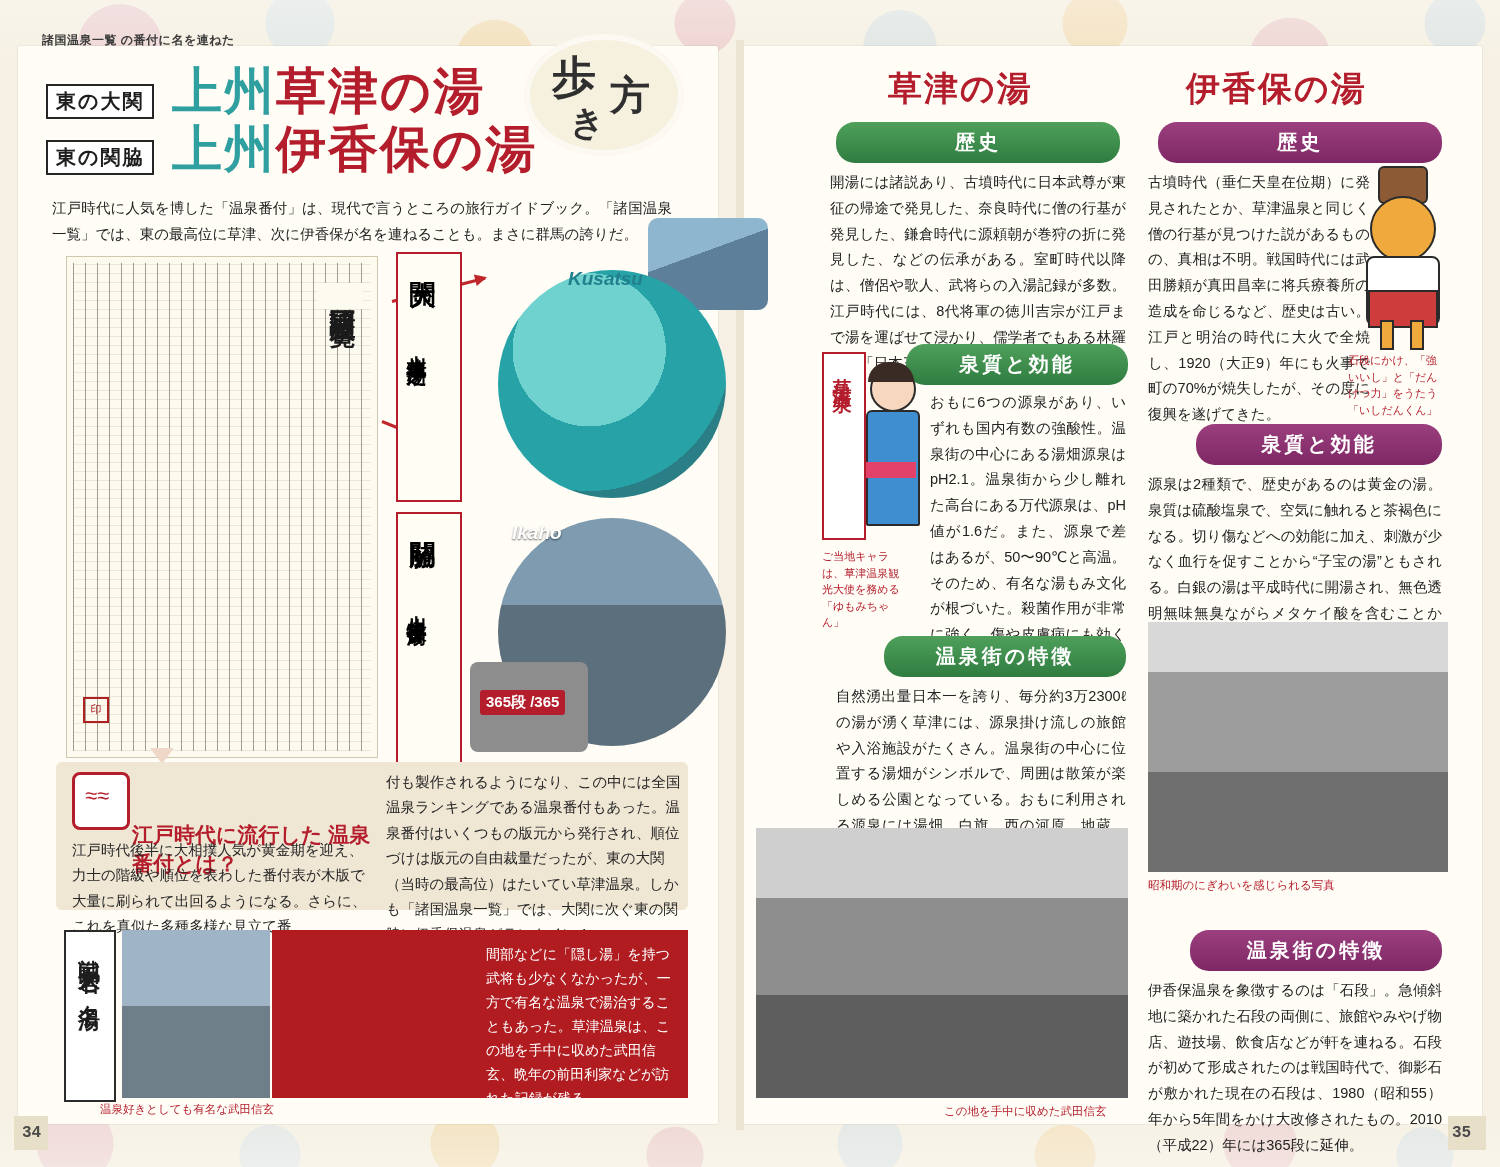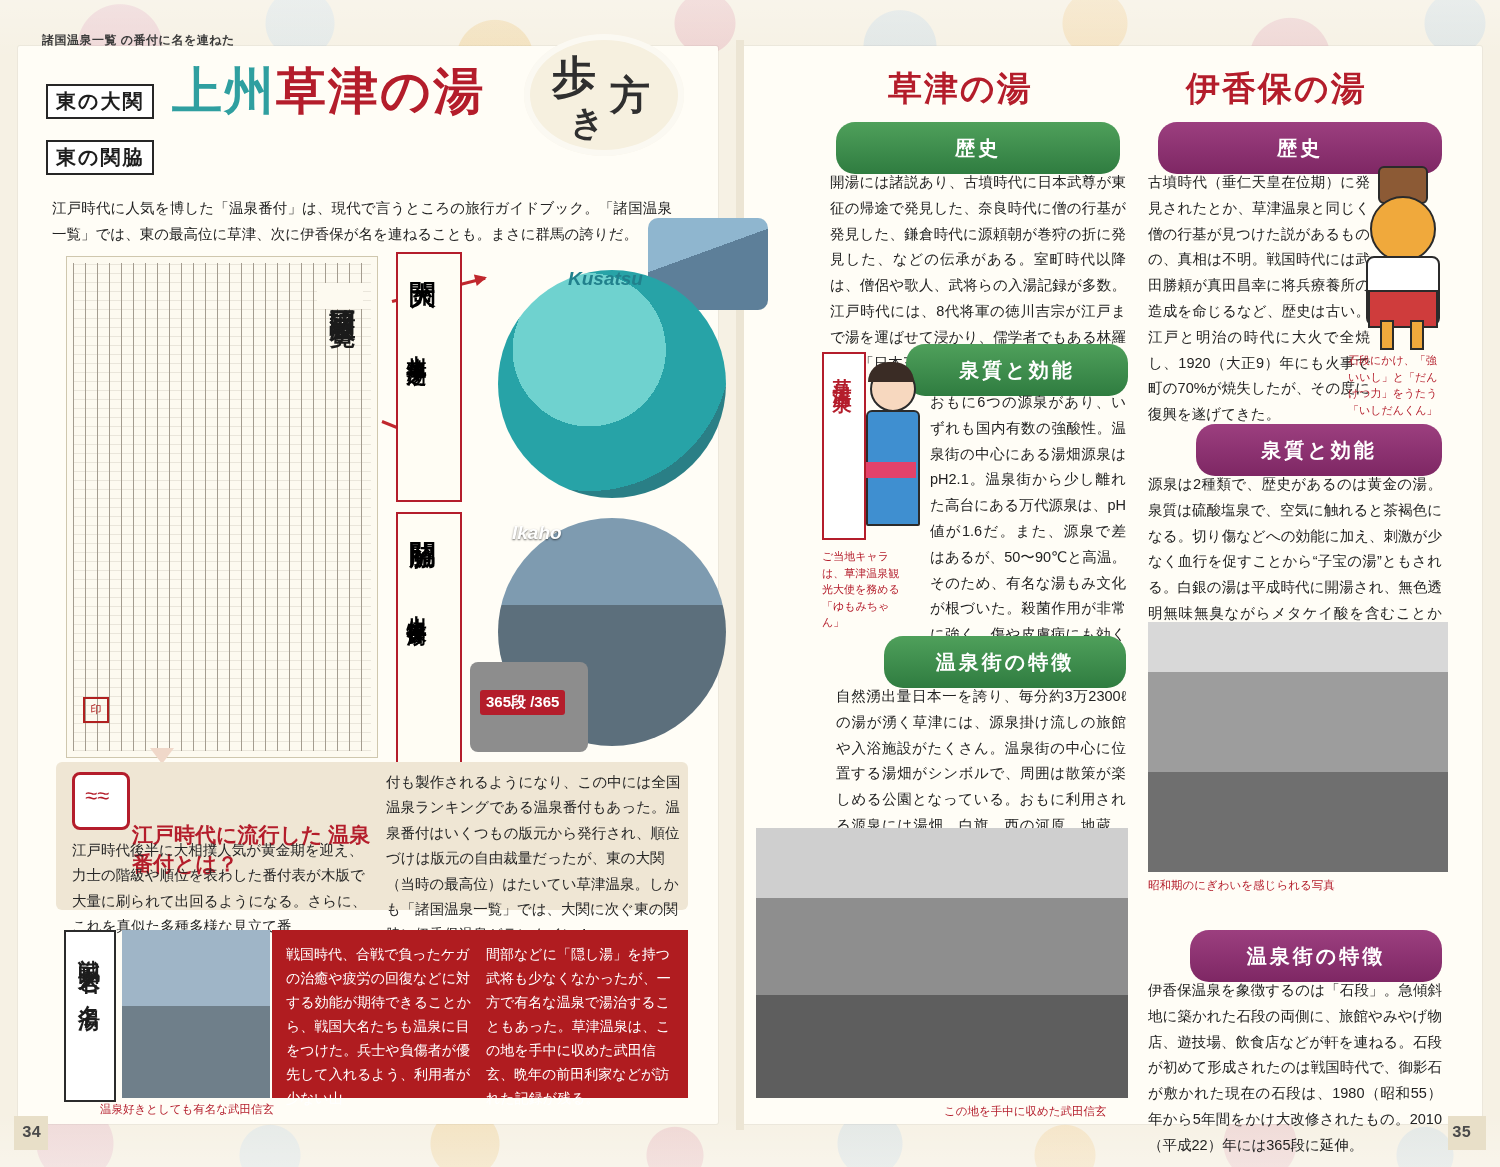--- a/index.html
+++ b/index.html
@@ -115,21 +115,21 @@
     background:linear-gradient(180deg,#9fb5c7 0 45%,#6f7f8a 45% 100%);}
   .sg-cap{position:absolute;left:100px;top:1102px;font-size:11.5px;color:#b41d2b;}
   .sg-red{position:absolute;left:272px;top:930px;width:416px;height:168px;background:#b01c20;color:#fff;}
   .sg-red .c1{position:absolute;left:14px;top:12px;width:186px;font-size:14px;line-height:1.72;}
   .sg-red .c2{position:absolute;left:214px;top:12px;width:190px;font-size:14px;line-height:1.72;}
 
   
   .col-title{position:absolute;font-size:34px;font-weight:bold;color:#b41d2b;letter-spacing:2px;}
   .ct-k{left:888px;top:66px;}
   .ct-i{left:1186px;top:66px;}
-  .ribbon{position:absolute;height:52px;border-radius:19px;color:#fff;font-size:20px;font-weight:bold;
+  .ribbon{position:absolute;height:41px;border-radius:19px;color:#fff;font-size:20px;font-weight:bold;
     display:flex;align-items:center;justify-content:center;letter-spacing:3px;}
   .rb-green{background:linear-gradient(180deg,#4fa05b,#2f7c40);}
   .rb-purple{background:linear-gradient(180deg,#9c3f7f,#7e2764);}
   .body{position:absolute;font-size:14.5px;line-height:1.78;color:#222;text-align:justify;}
 
   .k-h1{left:836px;top:122px;width:284px;}
   .k-t1{left:830px;top:170px;width:296px;}
   .k-h2{left:906px;top:344px;width:222px;}
   .k-t2{left:930px;top:390px;width:196px;}
   .k-h3{left:884px;top:636px;width:242px;}
@@ -181,20 +181,23 @@
   <div class="sheet left-sheet"></div>
   <div class="sheet right-sheet"></div>
   <div class="gutter"></div>
 
   <div class="kicker">諸国温泉一覧 の番付に名を連ねた</div>
   <div class="rankbox rank1">東の大関</div>
   <div class="rankbox rank2">東の関脇</div>
   <div class="bigtitle t1">
     <span class="jo">上州</span><span class="main">草津の湯</span>
   </div>
+  <div class="bigtitle t2">
+    <span class="jo">上州</span><span class="main">伊香保の湯</span>
+  </div>
   <div class="circlebrand"></div>
   <div class="brandtxt">
     <span class="brand-a">歩</span>
     <span class="brand-b">方</span>
     <span class="brand-c">き</span>
   </div>
   <div class="lede body">江戸時代に人気を博した「温泉番付」は、現代で言うところの旅行ガイドブック。「諸国温泉一覧」では、東の最高位に草津、次に伊香保が名を連ねることも。まさに群馬の誇りだ。</div>
 
   <div class="banzuke">
     <div class="bz-grid"></div>
@@ -230,21 +233,20 @@
 温泉番付とは？</div>
   <div class="edo-c1">江戸時代後半に大相撲人気が黄金期を迎え、力士の階級や順位を表わした番付表が木版で大量に刷られて出回るようになる。さらに、これを真似た多種多様な見立て番</div>
   <div class="edo-c2">付も製作されるようになり、この中には全国温泉ランキングである温泉番付もあった。温泉番付はいくつもの版元から発行され、順位づけは版元の自由裁量だったが、東の大関（当時の最高位）はたいてい草津温泉。しかも「諸国温泉一覧」では、大関に次ぐ東の関脇に伊香保温泉がランクイン！</div>
 
   <div class="sg-plate">
     <span>戦国大名と名湯</span>
   </div>
   <div class="sg-photo"></div>
   <div class="sg-cap">温泉好きとしても有名な武田信玄</div>
   <div class="sg-red">
-    <div class="c1">戦国時代、合戦で負ったケガの治癒や疲労の回復などに対する効能が期待できることから、戦国大名たちも温泉に目をつけた。兵士や負傷者が優先して入れるよう、利用者が少ない山</div>
     <div class="c2">間部などに「隠し湯」を持つ武将も少なくなかったが、一方で有名な温泉で湯治することもあった。草津温泉は、この地を手中に収めた武田信玄、晩年の前田利家などが訪れた記録が残る。</div>
   </div>
 
   <div class="col-title ct-k">草津の湯</div>
 
   <div class="ribbon rb-green k-h1">歴史</div>
   <div class="body k-t1">開湯には諸説あり、古墳時代に日本武尊が東征の帰途で発見した、奈良時代に僧の行基が発見した、鎌倉時代に源頼朝が巻狩の折に発見した、などの伝承がある。室町時代以降は、僧侶や歌人、武将らの入湯記録が多数。江戸時代には、8代将軍の徳川吉宗が江戸まで湯を運ばせて浸かり、儒学者でもある林羅山が「日本三名泉」のひとつに挙げている。</div>
 
   <div class="ribbon rb-green k-h2">泉質と効能</div>
   <div class="body k-t2">おもに6つの源泉があり、いずれも国内有数の強酸性。温泉街の中心にある湯畑源泉はpH2.1。温泉街から少し離れた高台にある万代源泉は、pH値が1.6だ。また、源泉で差はあるが、50〜90℃と高温。そのため、有名な湯もみ文化が根づいた。殺菌作用が非常に強く、傷や皮膚病にも効くとされる。</div>

